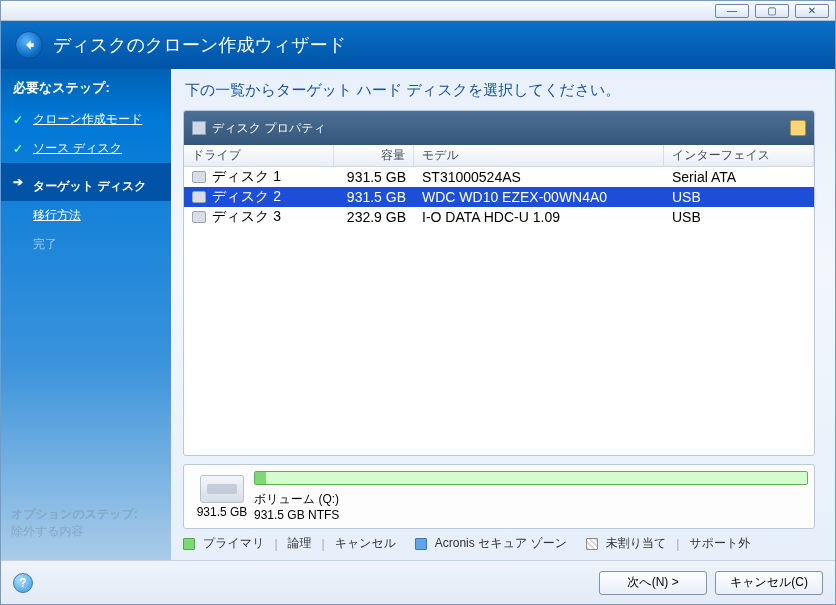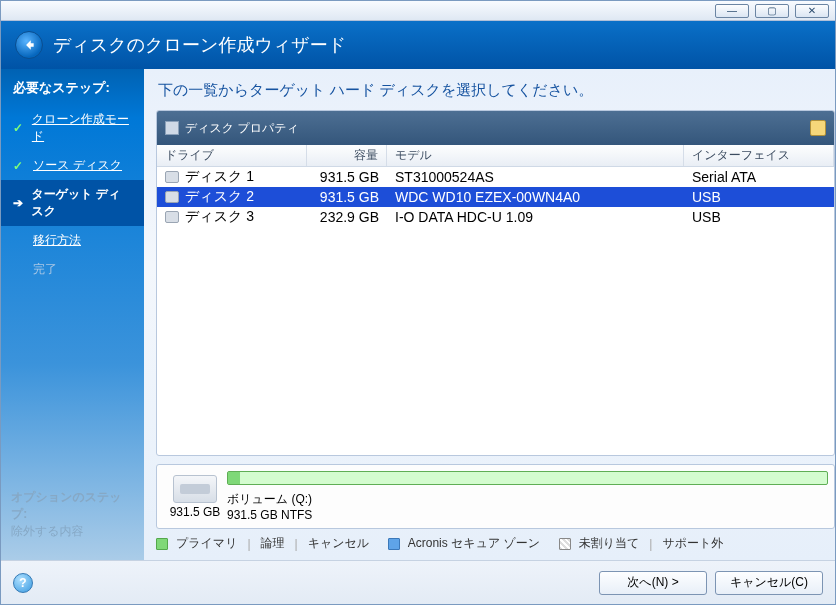--- a/index.html
+++ b/index.html
@@ -4,32 +4,32 @@
 <style>
 * { box-sizing: border-box; margin: 0; padding: 0; }
 body { font-family: "Meiryo", "Segoe UI", sans-serif; font-size: 12px; background: #fff; width: 836px; height: 605px; overflow: hidden; }
 .window { width: 836px; height: 605px; border: 1px solid #7a9ac0; background: #fff; display: flex; flex-direction: column; }
 .titlebar { height: 20px; background: linear-gradient(#f8fbff,#dfe8f3); border-bottom:1px solid #b0c0d8; display:flex; justify-content:flex-end; align-items:center; padding:0 6px; }
 .titlebar .tbtn { width:34px; height:14px; border:1px solid #6b85a3; border-radius:2px; margin-left:6px; display:flex; align-items:center; justify-content:center; font-size:10px; background:linear-gradient(#fcfdfe,#dbe6f3); color:#2c4d70; cursor:pointer; }
 .header { height:48px; background: linear-gradient(#0a70c8,#0053a6); display:flex; align-items:center; padding:0 14px; color:#fff; font-size:18px; }
 .back-btn { width:28px; height:28px; border-radius:50%; background:radial-gradient(circle at 40% 35%, #5ab4ff, #0566bd 70%); border:1px solid #0a4e90; display:flex; align-items:center; justify-content:center; margin-right:10px; cursor:pointer; }
 .back-btn svg { fill:#fff; }
 .body { flex:1; display:flex; background: linear-gradient(180deg,#e8f0fb 0%,#f3f7fc 40%,#e6effa 100%); }
-.sidebar { width:143px; background:linear-gradient(180deg,#0062b3 0%,#0078d7 10%,#3b93db 60%,#aacce8 100%); color:#fff; padding:0; display:flex; flex-direction:column; }
+.sidebar { width:170px; background:linear-gradient(180deg,#0062b3 0%,#0078d7 10%,#3b93db 60%,#aacce8 100%); color:#fff; padding:0; display:flex; flex-direction:column; }
 .sidebar-title { padding:10px 12px 8px; font-weight:bold; font-size:13px; }
 .step { display:flex; align-items:center; padding:6px 12px; font-size:12px; }
 .step .mark { width:14px; margin-right:6px; color:#7fff7a; font-weight:bold; }
 .step.current { background:#0053a6; font-weight:bold; }
 .step.current .mark { color:#fff; }
 .step-label { text-decoration: underline; cursor:pointer; }
 .step.disabled .step-label { color:#a9c7e5; text-decoration:none; cursor:default; }
-.step.current .step-label { text-decoration:none; }
+.step.current .step-label { text-decoration:none;margin-top:9px; }
 .sidebar-footer { margin-top:auto; padding:0 10px 20px; color:#86a8c5; font-size:12px; }
 .sidebar-footer .o1 { font-weight:bold; }
-.main { flex:1; display:flex; flex-direction:column; padding:12px 0 0 12px; }
+.main { flex:1; display:flex; flex-direction:column; padding:12px 20px 0 12px; }
 .prompt { font-size:15px; color:#1653a0; margin:0 2px 10px; }
 .panel { border:1px solid #b8c8de; border-radius:3px; background:#fff; overflow:hidden; display:flex; flex-direction:column; flex:1; }
 .panel-head { height:34px; background:linear-gradient(#4d6f93,#34567b); color:#fff; display:flex; align-items:center; padding:0 8px; font-size:12px; }
 .panel-head .picon { width:14px;height:14px;background:#cfd9e6;border:1px solid #8aa0b9;margin-right:6px; }
 .panel-head .rbadge { margin-left:auto; width:16px;height:16px; background:#f6d77a;border:1px solid #b0903a;border-radius:2px; }
 .grid-head { display:flex; height:22px; background:linear-gradient(#fdfefe,#e9eef5); border-bottom:1px solid #cfd9e6; font-size:12px; color:#3c4c60;justify-content:space-between; }
 .cell, .gh { display:flex; align-items:center; padding:0 8px; }
 .gh { border-right:1px solid #d5dde8; }
 .c-drive{width:150px} .c-cap{width:80px;justify-content:flex-end} .c-model{flex:1} .c-if{width:150px}
 .grid-body { flex:1; overflow:auto; }

